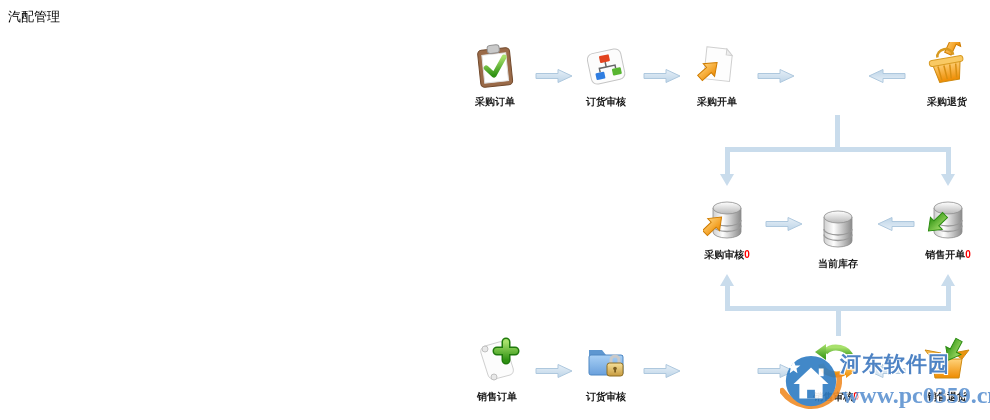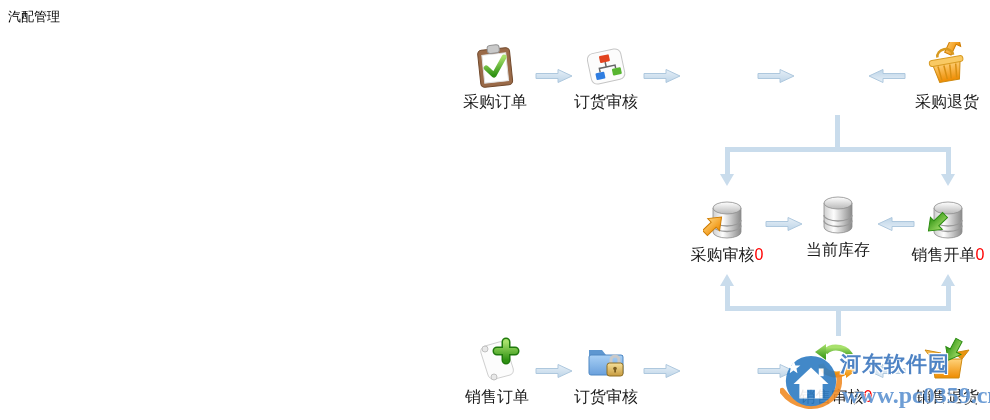--- a/index.html
+++ b/index.html
@@ -1,21 +1,21 @@
 <!DOCTYPE html>
 <html><head>
 <meta charset="utf-8">
 <style>
   html,body{margin:0;padding:0;background:#fff;}
   #stage{position:relative;width:990px;height:420px;background:#fff;overflow:hidden;
          font-family:"Liberation Sans","DejaVu Sans",sans-serif;}
   #app-title{position:absolute;left:8px;top:8px;font-size:13px;color:#000;}
   .node{position:absolute;width:100px;text-align:center;cursor:pointer;}
   .node .ic{width:48px;height:48px;display:inline-block;}
-  .node .label{font-size:16px;color:#1b1b1b;line-height:14px;margin-top:1px;white-space:nowrap;}
+  .node .label{font-size:10px;color:#1b1b1b;line-height:14px;margin-top:1px;white-space:nowrap;font-weight:bold;}
   .count{color:#ff0000;}
   .harrow{position:absolute;width:38px;height:16px;}
   .harrow.flip{transform:rotate(180deg);}
   .cline{position:absolute;background:#c9dcec;}
   .tri-down{position:absolute;width:0;height:0;border-left:7px solid transparent;
             border-right:7px solid transparent;border-top:12px solid #c9dcec;}
   .tri-up{position:absolute;width:0;height:0;border-left:7px solid transparent;
           border-right:7px solid transparent;border-bottom:12px solid #c9dcec;}
   #watermark{position:absolute;left:760px;top:344px;width:230px;height:76px;z-index:30;pointer-events:none;}
   #wm-logo{position:absolute;left:20px;top:8px;width:62px;height:62px;opacity:.9;}
@@ -187,20 +187,26 @@
         <use href="#sym-clipboard"></use>
       </svg>
     <div class="label"><span>采购订单</span></div>
   </div>
   <div class="node" style="left:556px;top:42px">
     <svg class="ic">
         <use href="#sym-flowchart"></use>
       </svg>
     <div class="label"><span>订货审核</span></div>
   </div>
+  <div class="node" style="left:667px;top:42px">
+    <svg class="ic">
+        <use href="#sym-doc-import"></use>
+      </svg>
+    <div class="label"><span>采购开单</span></div>
+  </div>
   <div class="node" style="left:897px;top:42px">
     <svg class="ic">
         <use href="#sym-basket"></use>
       </svg>
     <div class="label"><span>采购退货</span></div>
   </div>
 
   <svg class="harrow" style="left:535px;top:68px">
       <use href="#sym-arrow-r"></use>
     </svg>
@@ -220,21 +226,21 @@
   <div class="tri-down" style="left:720px;top:174px"></div>
   <div class="cline" style="left:946px;top:152px;width:5px;height:22px"></div>
   <div class="tri-down" style="left:941px;top:174px"></div>
 
   <div class="node" style="left:677px;top:195px">
     <svg class="ic">
         <use href="#sym-db-in"></use>
       </svg>
     <div class="label"><span>采购审核</span><span class="count">0</span></div>
   </div>
-  <div class="node" style="left:788px;top:190px">
+  <div class="node" style="left:788px;top:204px">
     <svg class="ic">
         <use href="#sym-db"></use>
       </svg>
     <div class="label"><span>当前库存</span></div>
   </div>
   <div class="node" style="left:898px;top:195px">
     <svg class="ic">
         <use href="#sym-db-out"></use>
       </svg>
     <div class="label"><span>销售开单</span><span class="count">0</span></div>

